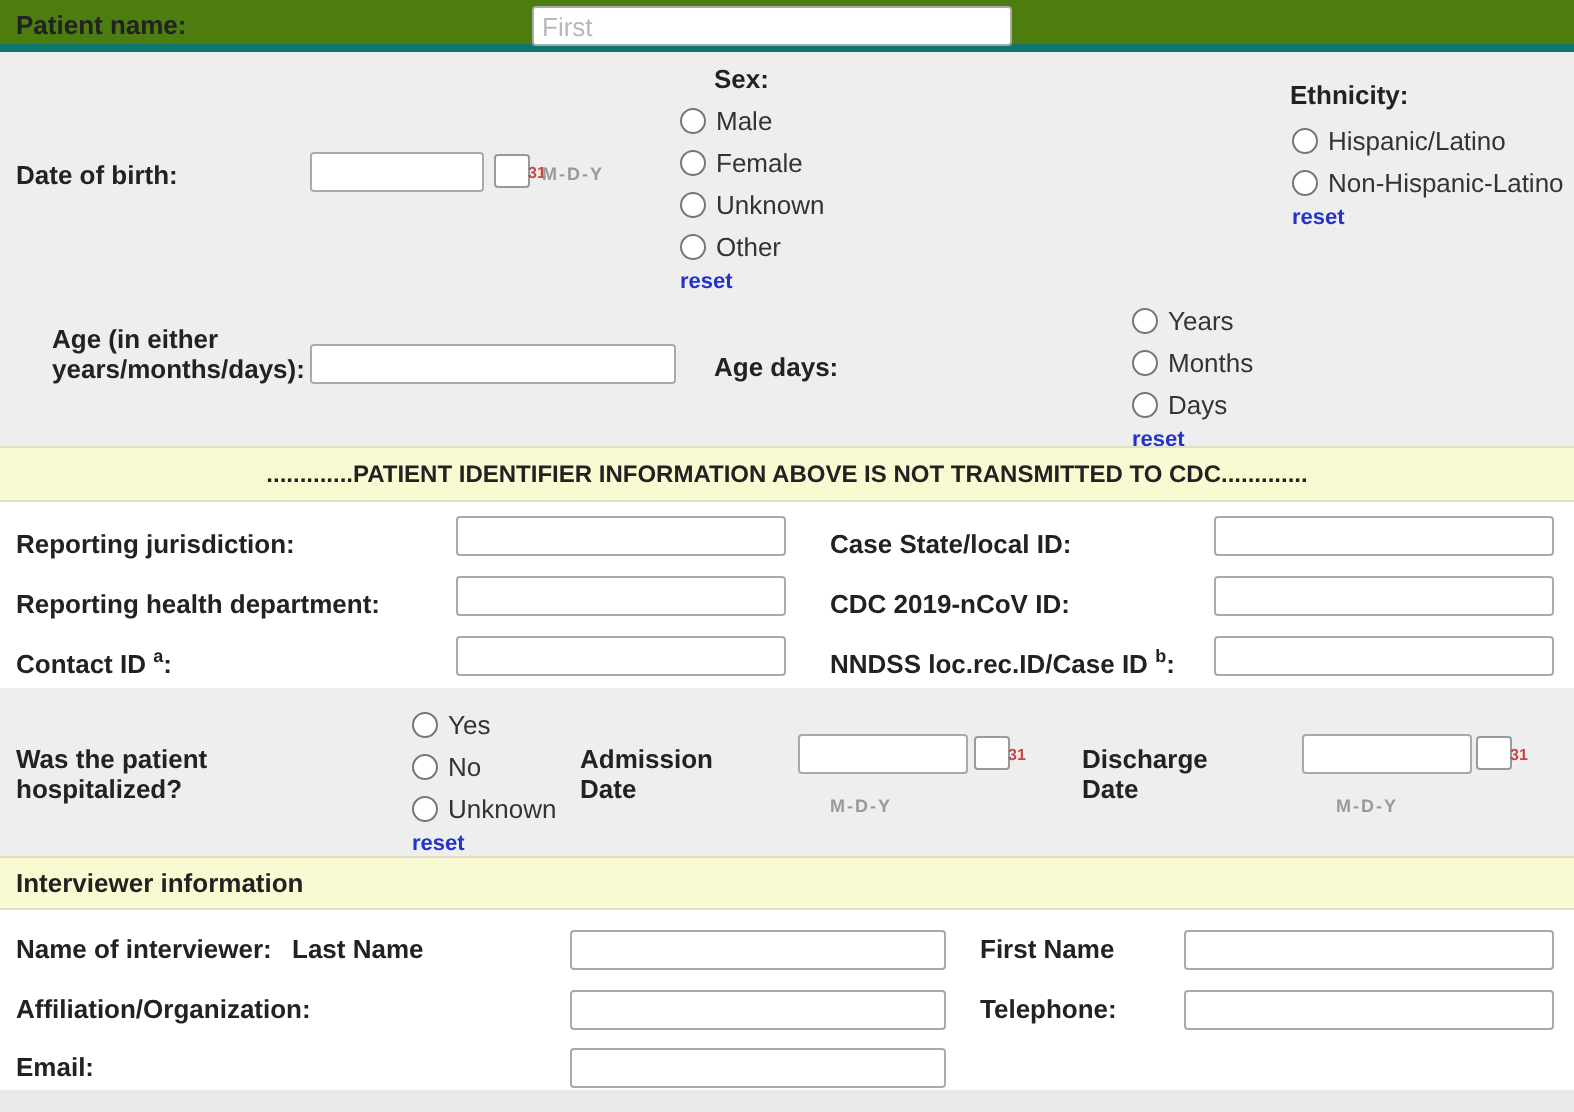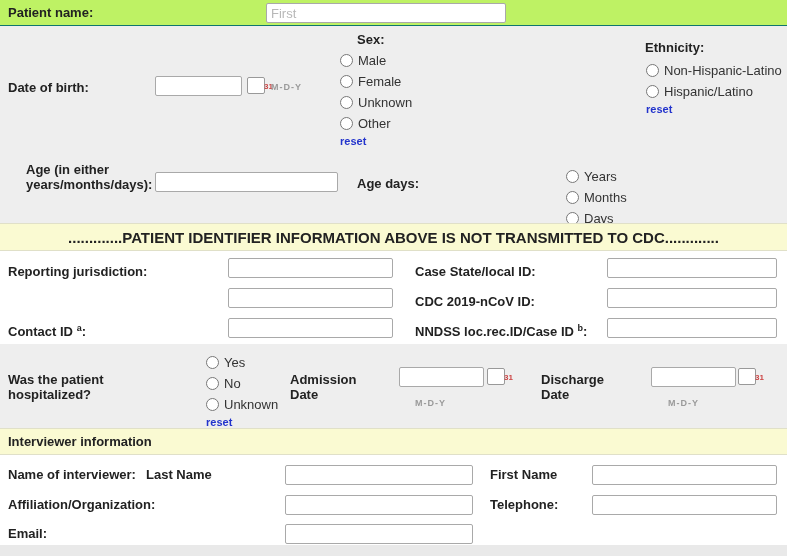--- a/index.html
+++ b/index.html
@@ -6,23 +6,23 @@
   html,body { margin:0; padding:0; }
   body {
     font-family: "Liberation Sans", sans-serif;
     font-size: 13px;
     color: #222;
     background: #fff;
   }
   .form { position: relative; width: 787px; height: 556px; overflow: hidden; background: #fff; }
   .sec { position: relative; width: 100%; }
 
-  .sec-name   { height: 26px; background: #bef264; border-bottom: 1px solid #0f766e; }
+  .sec-name   { height: 26px; background: #4d7c0f; border-bottom: 4px solid #0f766e; }
   .sec-demo   { height: 197px; background: #eeeeee; }
-  .banner     { background: #fafad2; border-top: 1px solid #e0e0c8; border-bottom: 1px solid #e0e0c8; font-weight: bold; font-size: 15px; }
+  .banner     { background: #fafad2; border-top: 1px solid #e0e0c8; border-bottom: 1px solid #e0e0c8; font-weight: bold; font-size: 12px; }
   .banner-1   { height: 28px; line-height: 27px; text-align: center; }
   .banner-2   { height: 27px; line-height: 26px; padding-left: 8px; text-align: left; font-size: 13px; }
   .sec-ids    { height: 93px; background: #ffffff; }
   .sec-hosp   { height: 84px; background: #eeeeee; }
   .sec-int    { height: 90px; background: #ffffff; }
   .sec-footer { height: 11px; background: #e9e9e9; }
 
   .abs { position: absolute; }
   .lbl { font-weight: bold; font-size: 13px; color: #222; line-height: 15px; }
   .lbl.vc20 { line-height: 20px; }
@@ -113,34 +113,34 @@
         <input type="radio" name="sex" style="">
         <span>Other</span>
       </label>
       <a class="reset">reset</a>
     </div>
 
     <span class="abs lbl" style="left:645px; top:14px;">Ethnicity:</span>
     <div class="abs opts" style="left:646px; top:34px;">
       <label class="opt">
         <input type="radio" name="ethnicity" style="">
+        <span>Hispanic/Latino</span>
+      </label>
+      <label class="opt">
+        <input type="radio" name="ethnicity" style="">
         <span>Non-Hispanic-Latino</span>
-      </label>
-      <label class="opt">
-        <input type="radio" name="ethnicity" style="">
-        <span>Hispanic/Latino</span>
       </label>
       <a class="reset">reset</a>
     </div>
 
     <span class="abs lbl" style="left:8px; top:136px; width:155px;margin-left:18px;">Age (in either years/months/days):</span>
     <input type="text" class="abs" style="left: 155px; top: 146px; width: 183px;">
 
     <span class="abs lbl" style="left:357px; top:150px;">Age days:</span>
-    <div class="abs opts" style="left:566px; top:140px;">
+    <div class="abs opts" style="left:566px; top:124px;">
       <label class="opt">
         <input type="radio" name="ageunits" style="">
         <span>Years</span>
       </label>
       <label class="opt">
         <input type="radio" name="ageunits" style="">
         <span>Months</span>
       </label>
       <label class="opt">
         <input type="radio" name="ageunits" style="">
@@ -152,20 +152,21 @@
 
   <div class="sec banner banner-1">.............PATIENT IDENTIFIER INFORMATION ABOVE IS NOT TRANSMITTED TO CDC.............</div>
 
   <div class="sec sec-ids">
 
     <span class="abs lbl vc20" style="left:8px; top:7px;"><span>Reporting jurisdiction:</span><sup></sup><span></span></span>
     <input type="text" class="abs" style="left: 228px; top: 7px; width: 165px;">
     <span class="abs lbl vc20" style="left:415px; top:7px;"><span>Case State/local ID:</span><sup></sup><span></span></span>
     <input type="text" class="abs" style="left: 607px; top: 7px; width: 170px;">
 
+    <span class="abs lbl vc20" style="left:8px; top:37px;"><span>Reporting health department:</span><sup></sup><span></span></span>
     <input type="text" class="abs" style="left: 228px; top: 37px; width: 165px;">
     <span class="abs lbl vc20" style="left:415px; top:37px;"><span>CDC 2019-nCoV ID:</span><sup></sup><span></span></span>
     <input type="text" class="abs" style="left: 607px; top: 37px; width: 170px;">
 
     <span class="abs lbl vc20" style="left:8px; top:67px;"><span>Contact ID</span> <sup>a</sup><span>:</span></span>
     <input type="text" class="abs" style="left: 228px; top: 67px; width: 165px;">
     <span class="abs lbl vc20" style="left:415px; top:67px;"><span>NNDSS loc.rec.ID/Case ID</span> <sup>b</sup><span>:</span></span>
     <input type="text" class="abs" style="left: 607px; top: 67px; width: 170px;">
   </div>
 

